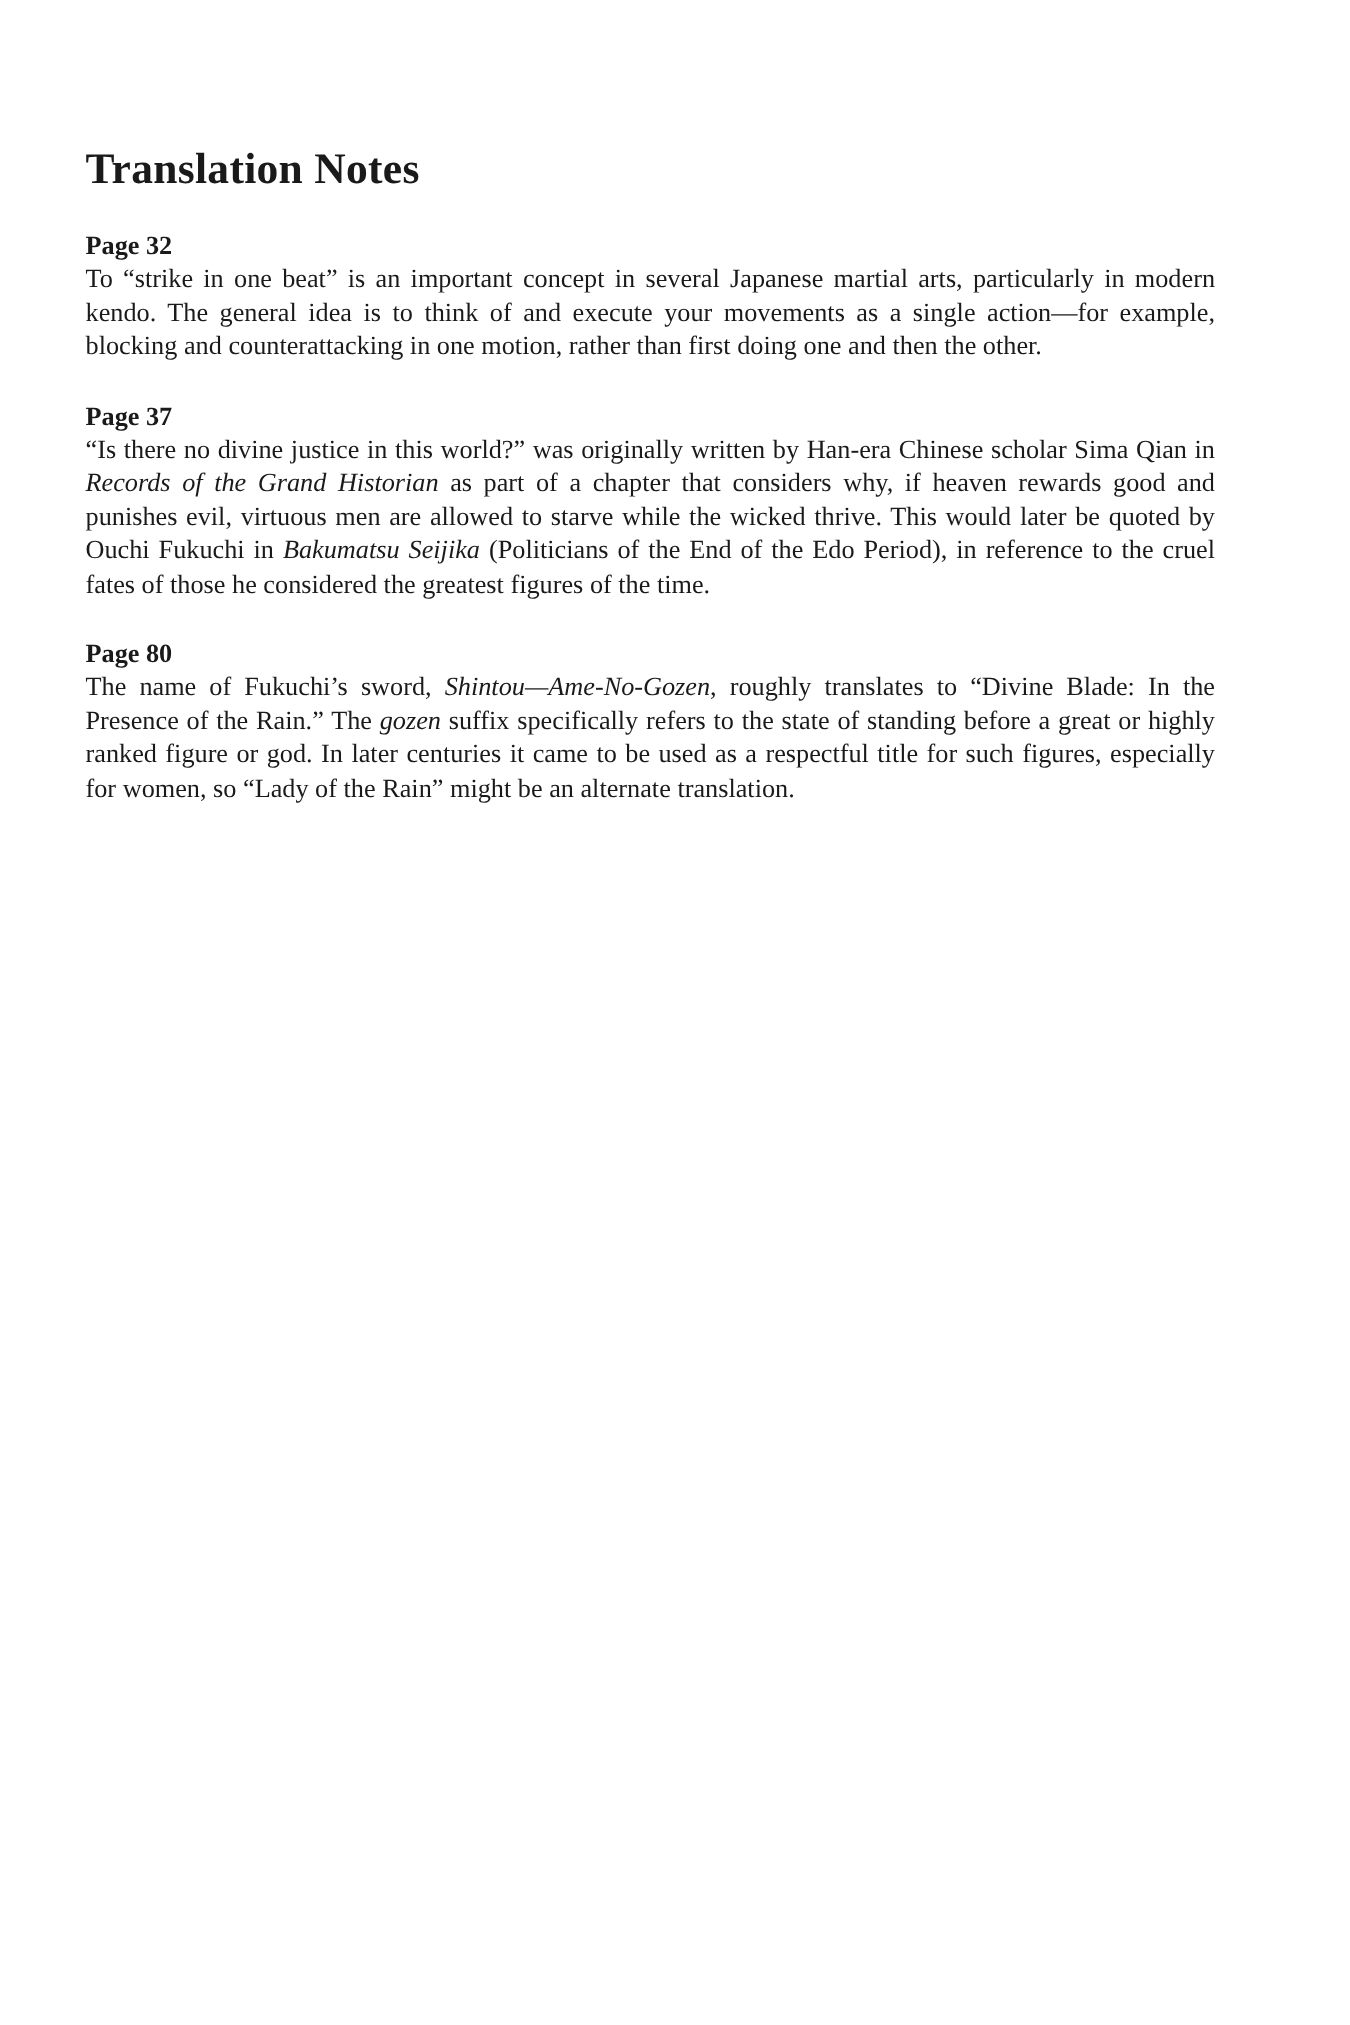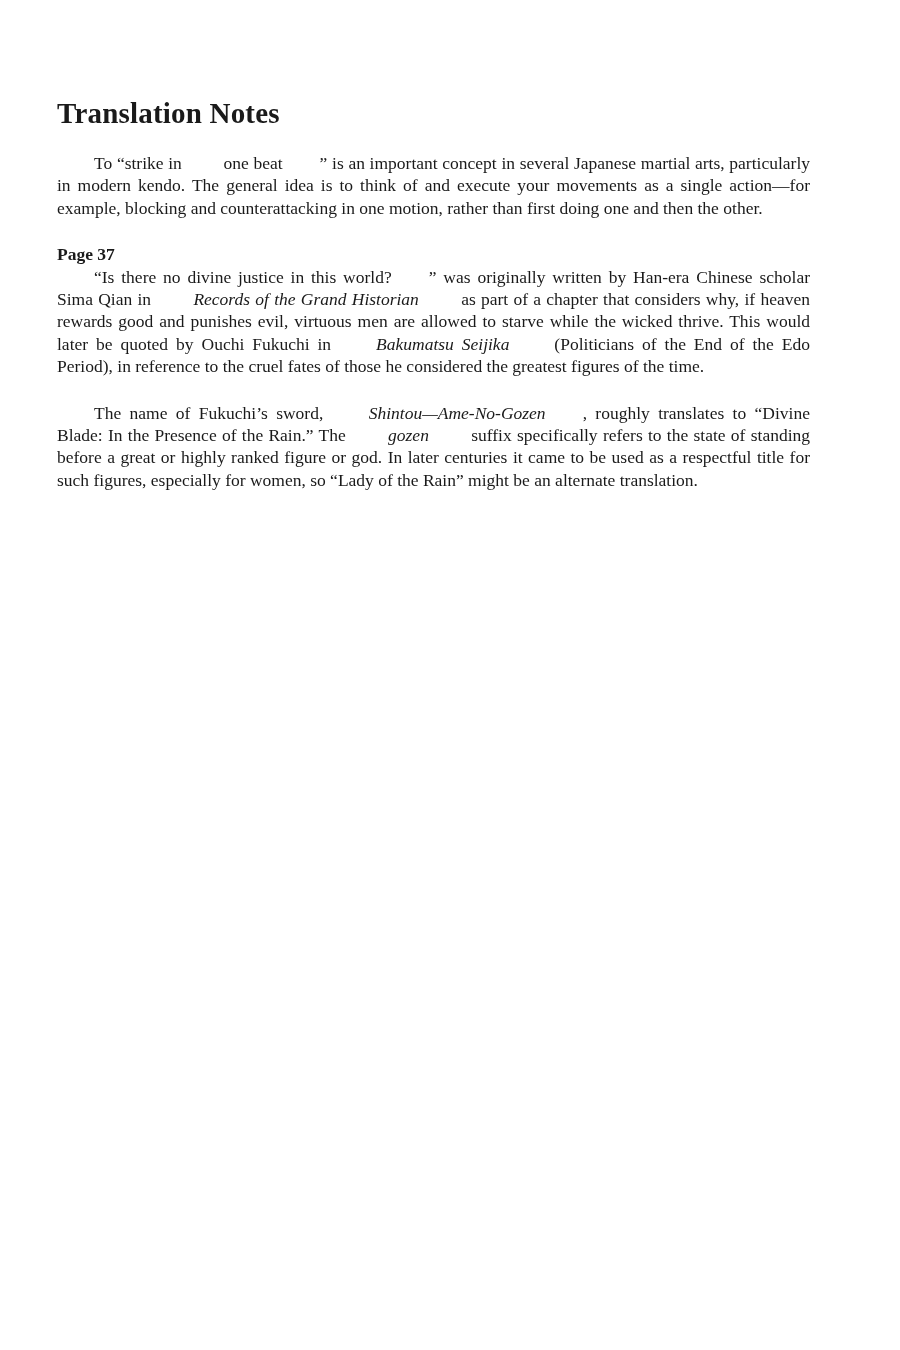--- a/index.html
+++ b/index.html
@@ -34,34 +34,36 @@
     font-weight: 700;
     line-height: 22.4px;
     margin: 0;
   }
   .note-body {
     font-size: 17.5px;
     line-height: 22.4px;
     margin: 0;
     text-align: justify;
   }
-  .run { font-weight: normal; font-style: normal; margin-left: 37px; }
+  .run { font-weight: normal; font-style: normal; }
   .run.b { font-weight: 400; }
   .run.i { font-style: italic; }
 </style>
 </head>
 <body>
 
 <main class="page">
   <h1 class="title">Translation Notes</h1>
   <div id="sections">
       <section class="note">
+        <h2 class="note-heading">Page 32</h2>
         <p class="note-body"><span class="run">To “strike in </span><span class="run b">one beat</span><span class="run">” is an important concept in several Japanese martial arts, particularly in modern kendo. The general idea is to think of and execute your movements as a single action—for example, blocking and counterattacking in one motion, rather than first doing one and then the other.</span></p>
       </section>
       <section class="note">
         <h2 class="note-heading">Page 37</h2>
         <p class="note-body"><span class="run b">“Is there no divine justice in this world?</span><span class="run">” was originally written by Han-era Chinese scholar Sima Qian in </span><span class="run i">Records of the Grand Historian</span><span class="run"> as part of a chapter that considers why, if heaven rewards good and punishes evil, virtuous men are allowed to starve while the wicked thrive. This would later be quoted by Ouchi Fukuchi in </span><span class="run i">Bakumatsu Seijika</span><span class="run"> (Politicians of the End of the Edo Period), in reference to the cruel fates of those he considered the greatest figures of the time.</span></p>
       </section>
       <section class="note">
+        <h2 class="note-heading">Page 80</h2>
         <p class="note-body"><span class="run">The name of Fukuchi’s sword, </span><span class="run b i">Shintou—Ame-No-Gozen</span><span class="run">, roughly translates to “Divine Blade: In the Presence of the Rain.” The </span><span class="run i">gozen</span><span class="run"> suffix specifically refers to the state of standing before a great or highly ranked figure or god. In later centuries it came to be used as a respectful title for such figures, especially for women, so “Lady of the Rain” might be an alternate translation.</span></p>
       </section>
     </div>
 </main>
 
 </body></html>

